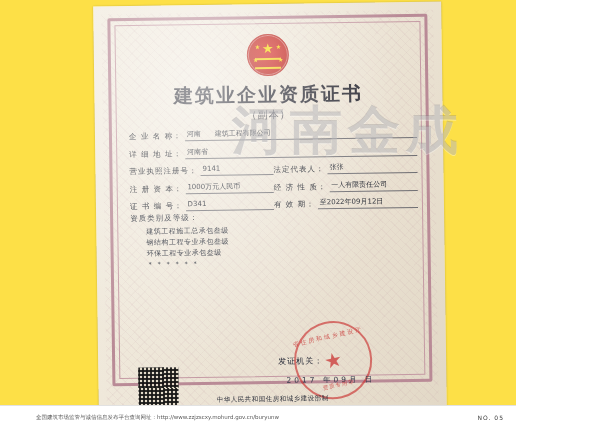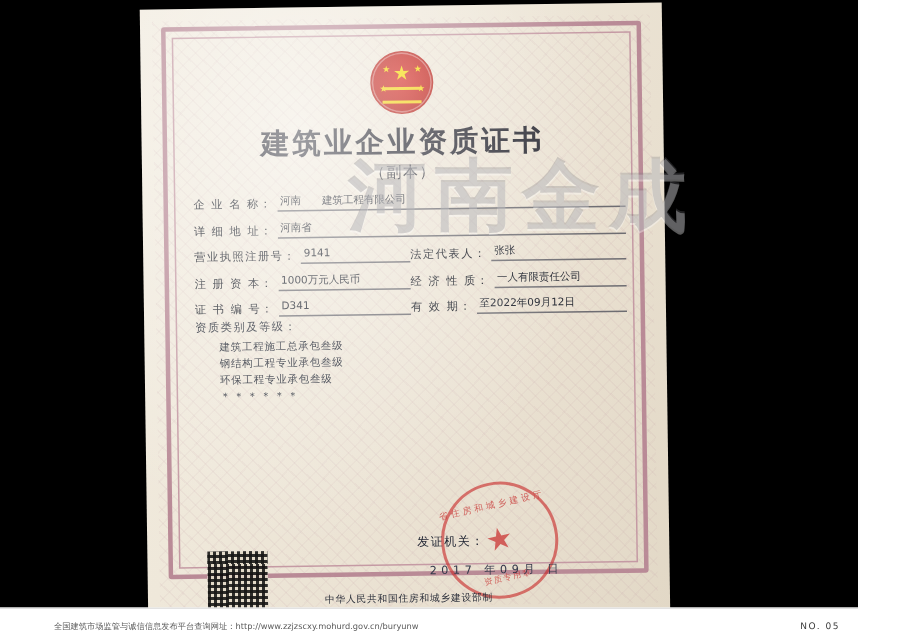--- a/index.html
+++ b/index.html
@@ -8,23 +8,23 @@
     background: #ffffff;
   }
   body {
     width: 600px;
     height: 424px;
     font-family: "Liberation Sans", sans-serif;
     overflow: hidden;
   }
   #page {
     position: relative;
-    width: 572px;
+    width: 516px;
     height: 424px;
-    background: #000000;
+    background: #fde047;
   }
   
   #sheet {
     position: absolute;
     left: 96px;
     top: 4px;
     width: 348px;
     height: 408px;
     background: linear-gradient(115deg, #f2ece0 0%, #efe8da 35%, #e9e0d0 70%, #e2d8c6 100%);
     transform: rotate(-0.8deg);

